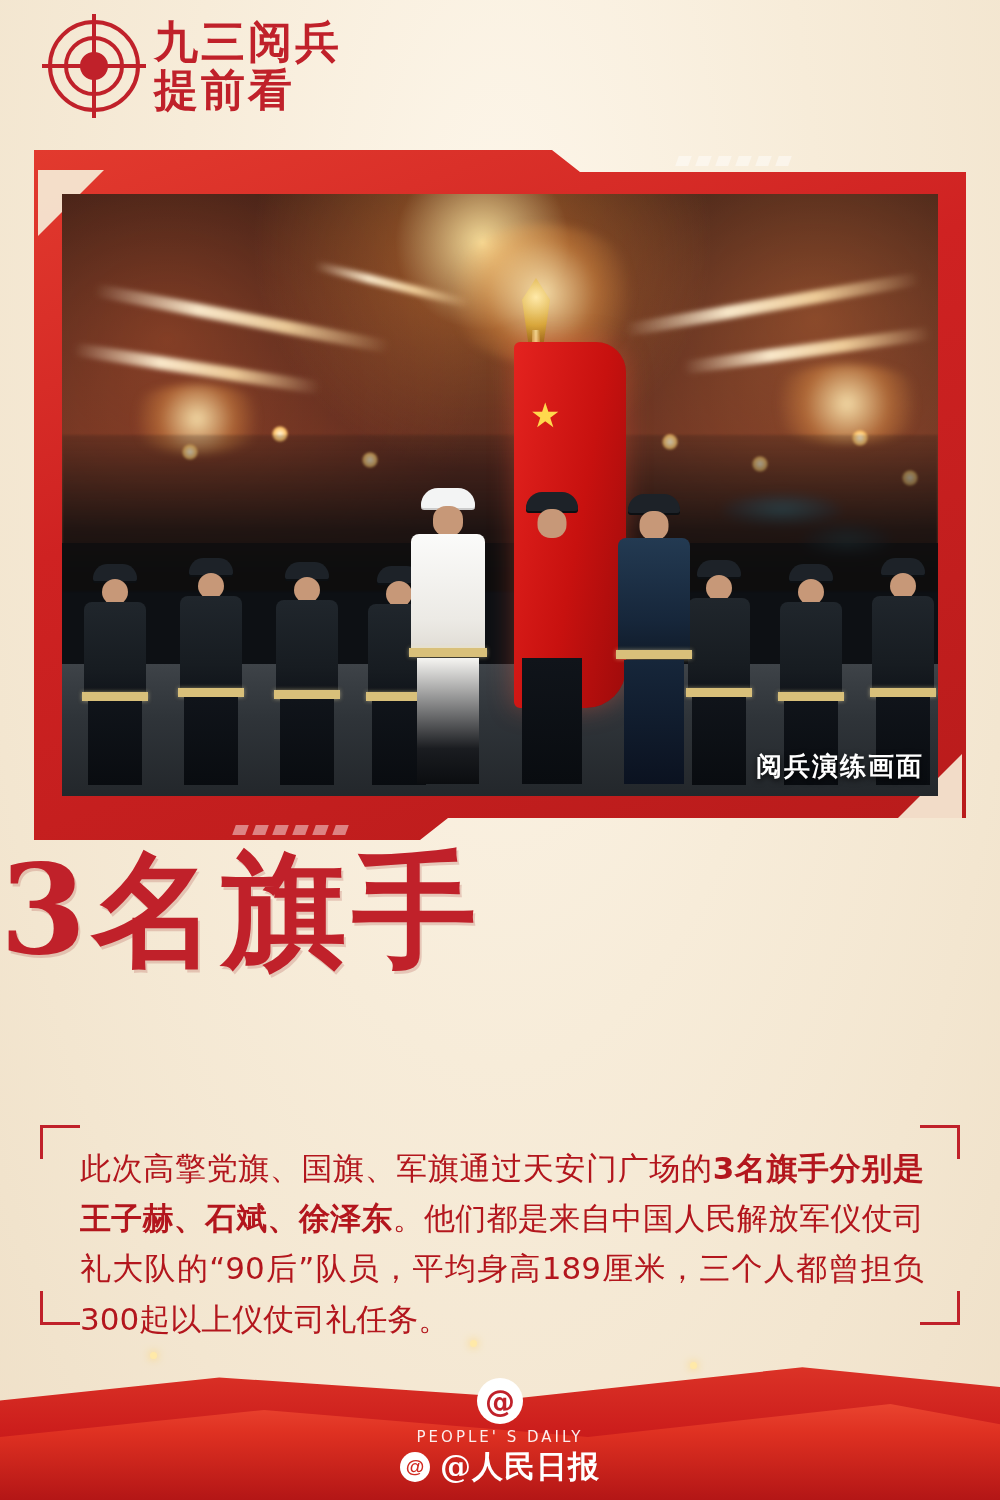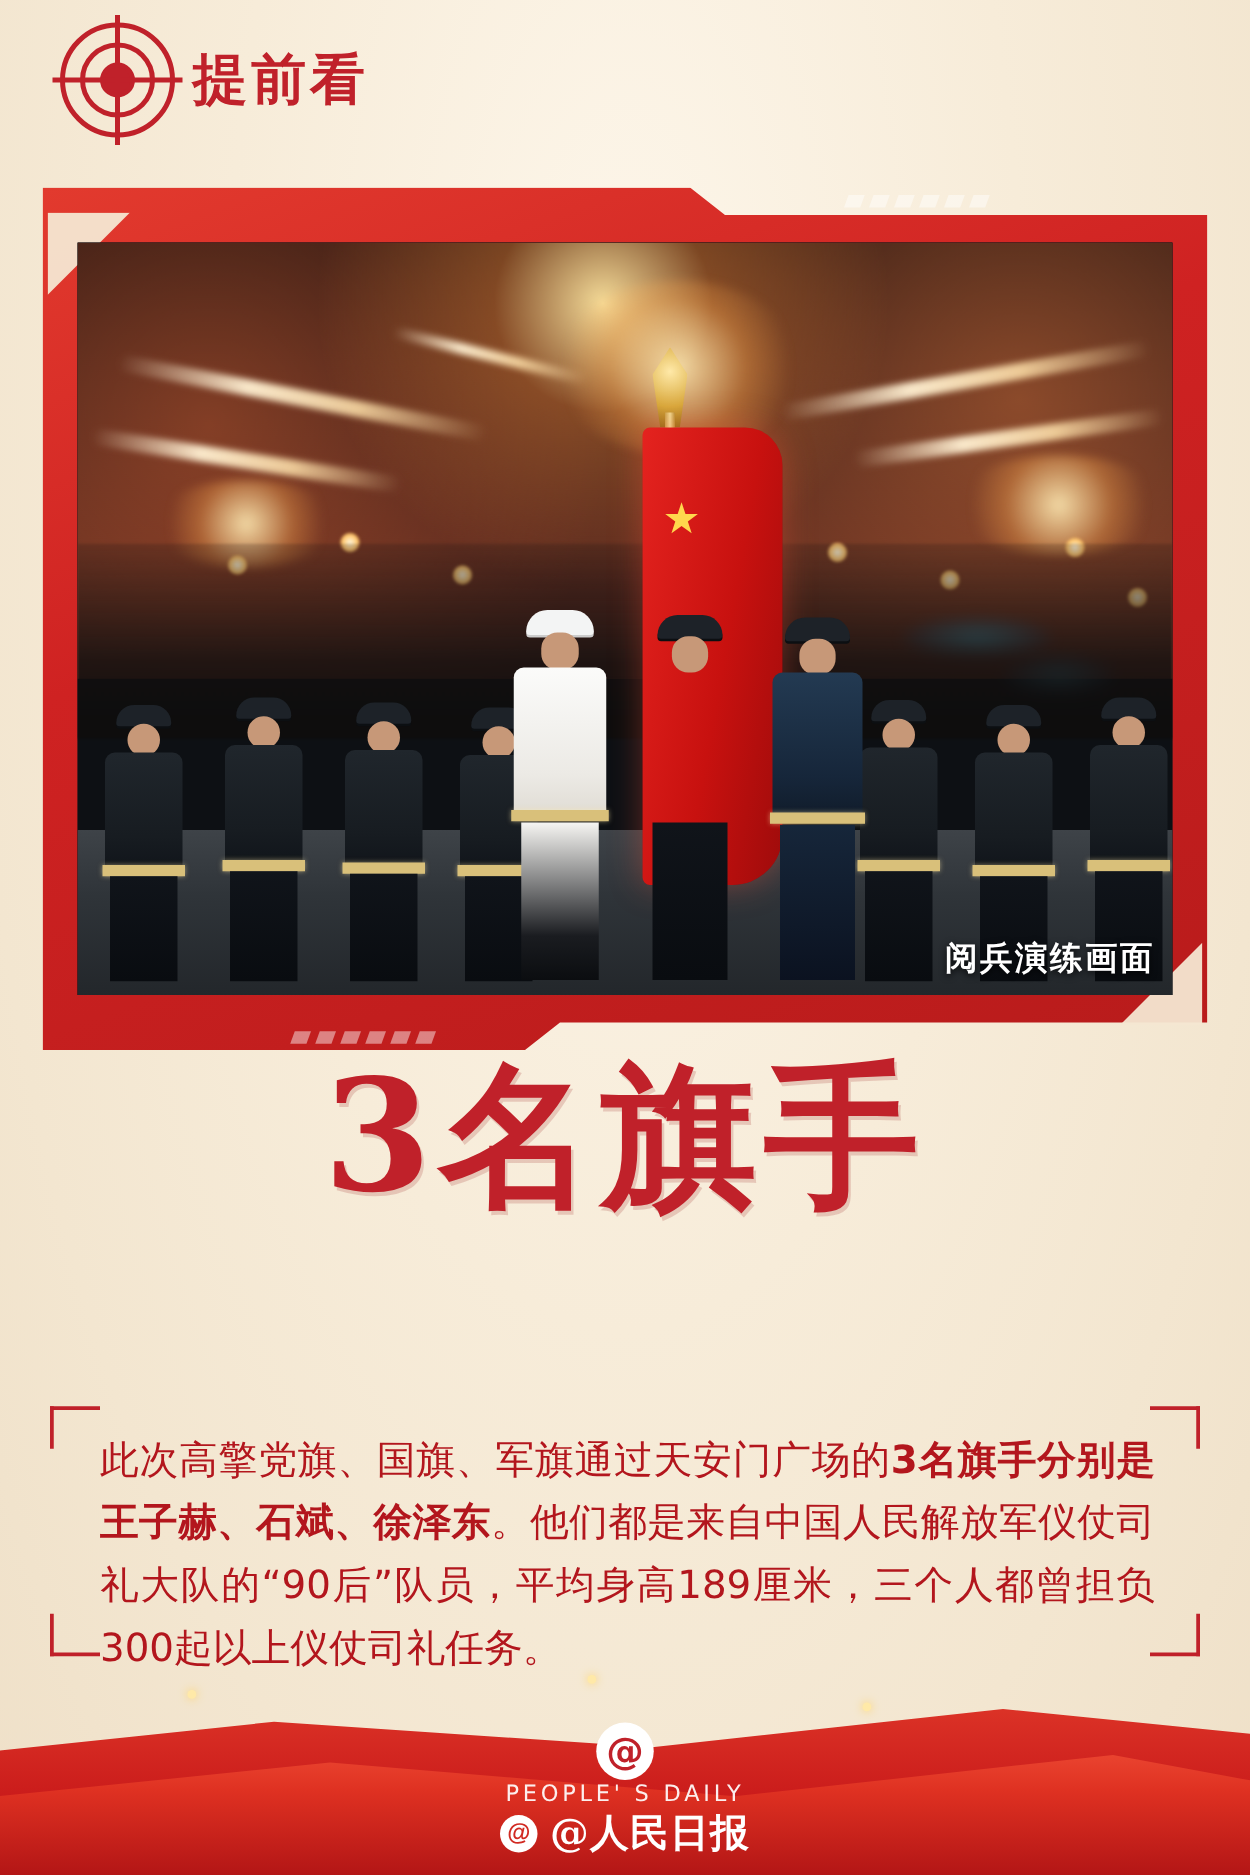--- a/index.html
+++ b/index.html
@@ -178,21 +178,21 @@
     position: absolute; right: 14px; bottom: 12px;
     color: #ffffff; font-size: 26px; font-weight: bold;
     letter-spacing: 2px;
     text-shadow: 0 2px 6px rgba(0,0,0,.85);
     font-family: "DejaVu Sans", sans-serif;
   }
 
   
   .headline {
     position: absolute; left: 0; right: 0; top: 845px;
-    text-align: center;
+    text-align: left;
     color: #c0212a;
     font-family: "DejaVu Serif", serif;
     font-weight: bold;
     font-size: 124px;
     line-height: 1.05;
     letter-spacing: 6px;
     text-shadow: 2px 3px 0 rgba(150,20,20,.18);
   }
   .subheadline {
     position: absolute; left: 0; right: 0; top: 1000px;
@@ -266,21 +266,21 @@
     font-family: "DejaVu Sans", sans-serif;
   }
   .brand-name {
     color: #ffffff; font-size: 40px; font-weight: bold;
     font-family: "DejaVu Serif", serif; letter-spacing: 2px;
     text-shadow: 0 2px 4px rgba(0,0,0,.3);
   }
   .brand-en {
     position: absolute; left: 0; right: 0; bottom: 54px;
     text-align: center; color: rgba(255,255,255,.92);
-    font-size: 18px; letter-spacing: 3px;
+    font-size: 15px; letter-spacing: 3px;
     font-family: "DejaVu Sans", sans-serif;
   }
   .handle {
     position: absolute; left: 0; right: 0; bottom: 12px;
     display: flex; align-items: center; justify-content: center; gap: 10px;
   }
   .handle .w-ico {
     width: 30px; height: 30px; border-radius: 50%;
     background: #ffffff; color: #d12a22;
     display:flex; align-items:center; justify-content:center;
@@ -298,20 +298,21 @@
 
   <div class="header">
     <div class="target-icon">
       <div class="ring r1"></div>
       <div class="ring r2"></div>
       <div class="ring r3"></div>
       <div class="cross-h"></div>
       <div class="cross-v"></div>
     </div>
     <div class="header-text">
+      <div class="l1">九三阅兵</div>
       <div class="l2">提前看</div>
     </div>
   </div>
 
   <div class="frame-wrap">
     <div class="frame-bg"></div>
     <div class="corner c-tl"></div>
     <div class="corner c-br"></div>
     <div class="notch-row notch-top">
       <span></span>

